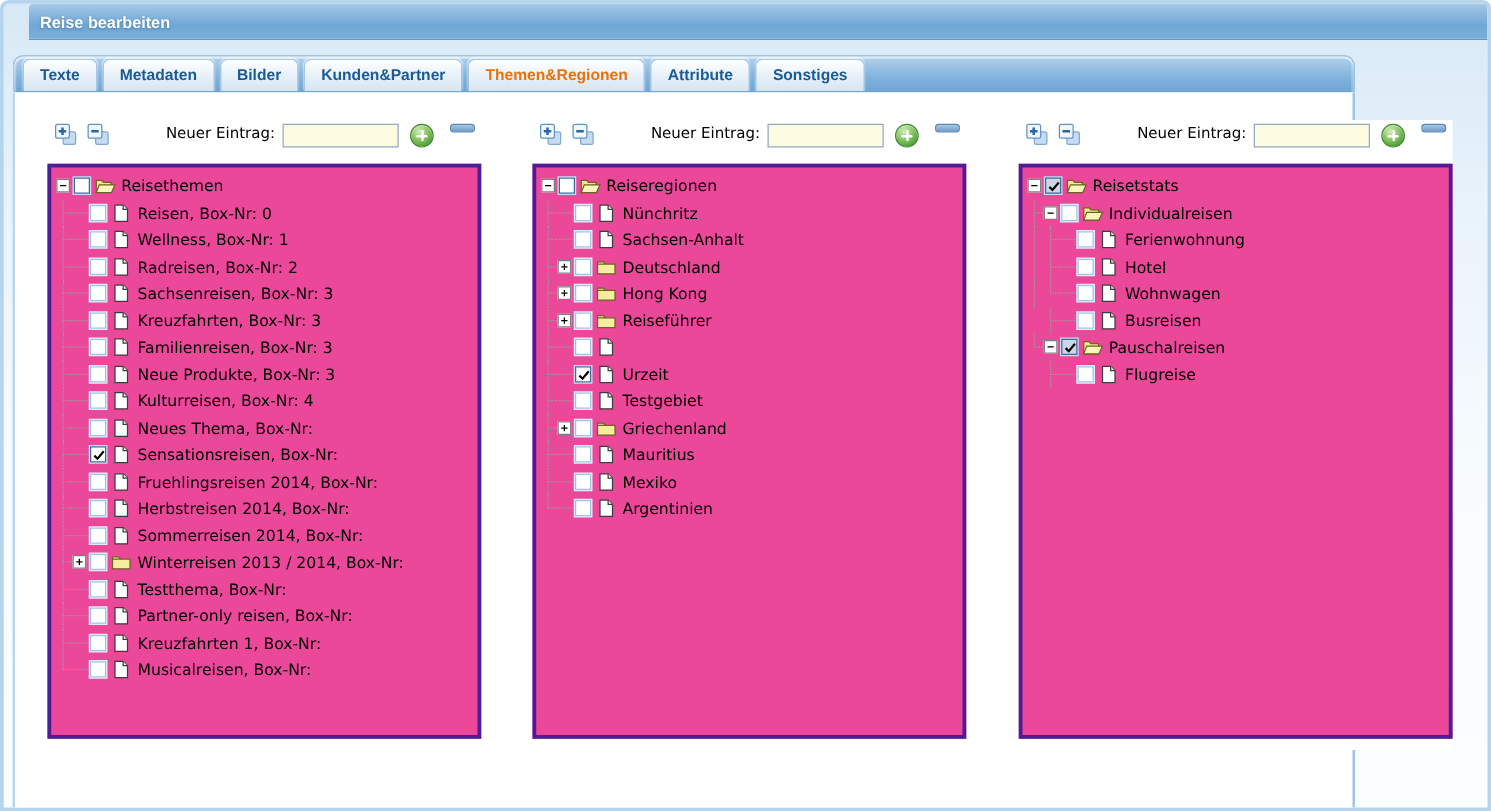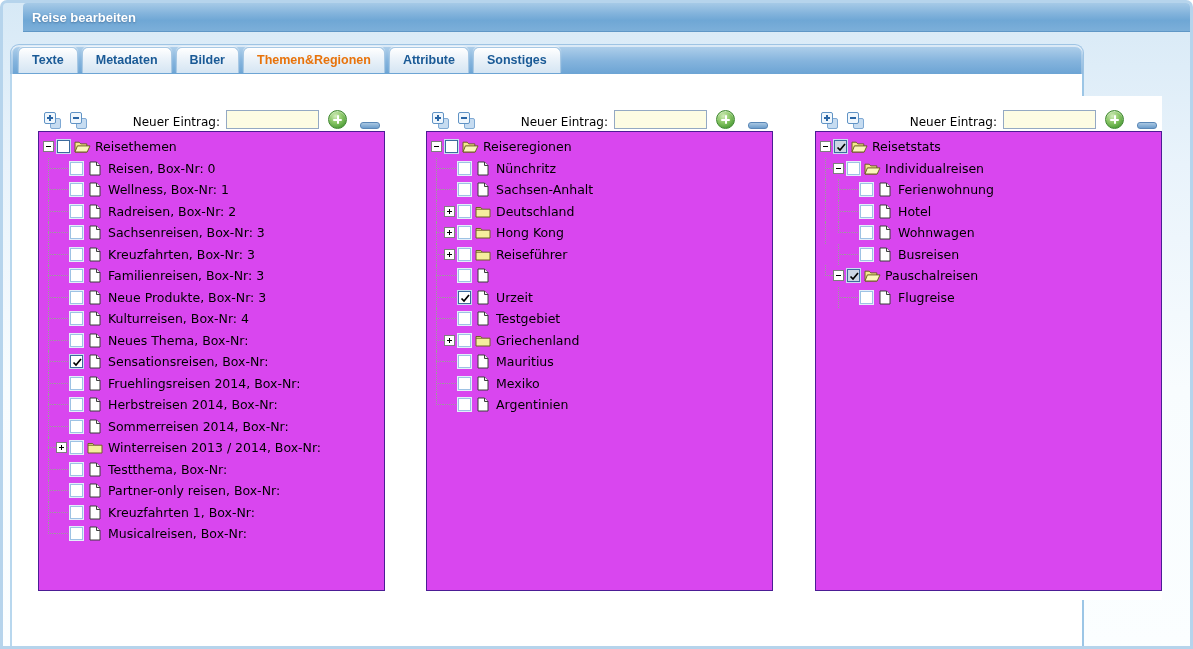--- a/index.html
+++ b/index.html
@@ -38,21 +38,21 @@
   }
   .tab.active { color:#e8730b; }
 
   .content {
     position:absolute; top:30px; bottom:0; left:0; right:0;
     background:#fff;
     border-left:2px solid #b8d7ee; border-right:2px solid #9cc6e6;
   }
 
   .panel { position:absolute; top:22px; width:347px; height:504px; background:#fff; }
-  .panel-header { display:flex; align-items:flex-end; height:33px; padding:3px 5px 0 6px; }
+  .panel-header { display:flex; align-items:flex-start; height:33px; padding:3px 5px 0 6px; }
 
   .stack-btn { position:relative; width:17px; height:17px; display:inline-block; cursor:pointer; }
   .stack-btn .back {
     position:absolute; right:0; bottom:0; width:11px; height:11px;
     background:#c6dcf1; border:1px solid #7fa9d4; border-radius:2px;
   }
   .stack-btn .front {
     position:absolute; left:0; top:0; width:12px; height:12px;
     background:#f0f7fd; border:1px solid #6093c5; border-radius:2px;
   }
@@ -74,21 +74,21 @@
   .add-btn .ph { position:absolute; left:4px; top:7.5px; width:9px; height:2px; background:#fff; border-radius:1px; }
   .add-btn .pv { position:absolute; left:7.5px; top:4px; width:2px; height:9px; background:#fff; border-radius:1px; }
   .dash-btn {
     margin-left:13px; width:20px; height:7px; border-radius:3px; flex:none;
     background:linear-gradient(180deg,#a9c7e2 0%,#6d9dcb 100%);
     border:1px solid #5a87b6; cursor:pointer;
   }
 
   .tree-box {
     position:absolute; top:35px; left:0; right:0; height:460px;
-    background:#d946ef; border:1px solid #4c1d95;
+    background:#ec4899; border:3px solid #4c1d95;
     padding:4px 0 0 3px; overflow:hidden;
   }
   .tree-row { display:flex; align-items:center; height:21.5px; white-space:nowrap; }
   .cell { position:relative; width:13px; height:100%; flex:none; }
   .vline { position:absolute; left:6px; top:0; bottom:0; width:0; border-left:1px dotted #9b9b9b; }
   .vline.half { bottom:50%; }
   .hline { position:absolute; top:10px; height:0; border-top:1px dotted #9b9b9b; left:6px; right:0; }
   .hline.full { left:0; }
   .toggle {
     position:absolute; left:1px; top:5px; width:11px; height:11px;
@@ -117,20 +117,21 @@
 
 <div class="window">
   <div class="titlebar">
     <span>Reise bearbeiten</span>
   </div>
   <div class="tabarea">
     <div class="tabstrip" id="tabs">
         <div class="tab">Texte</div>
         <div class="tab">Metadaten</div>
         <div class="tab">Bilder</div>
+        <div class="tab">Kunden&amp;Partner</div>
         <div class="tab active">Themen&amp;Regionen</div>
         <div class="tab">Attribute</div>
         <div class="tab">Sonstiges</div>
       </div>
     <div class="content" id="panels">
         <div class="panel" style="left: 26px;">
           <div class="panel-header">
             <span class="stack-btn" style="margin-right: 9px;">
               <span class="back"></span>
               <span class="front">

